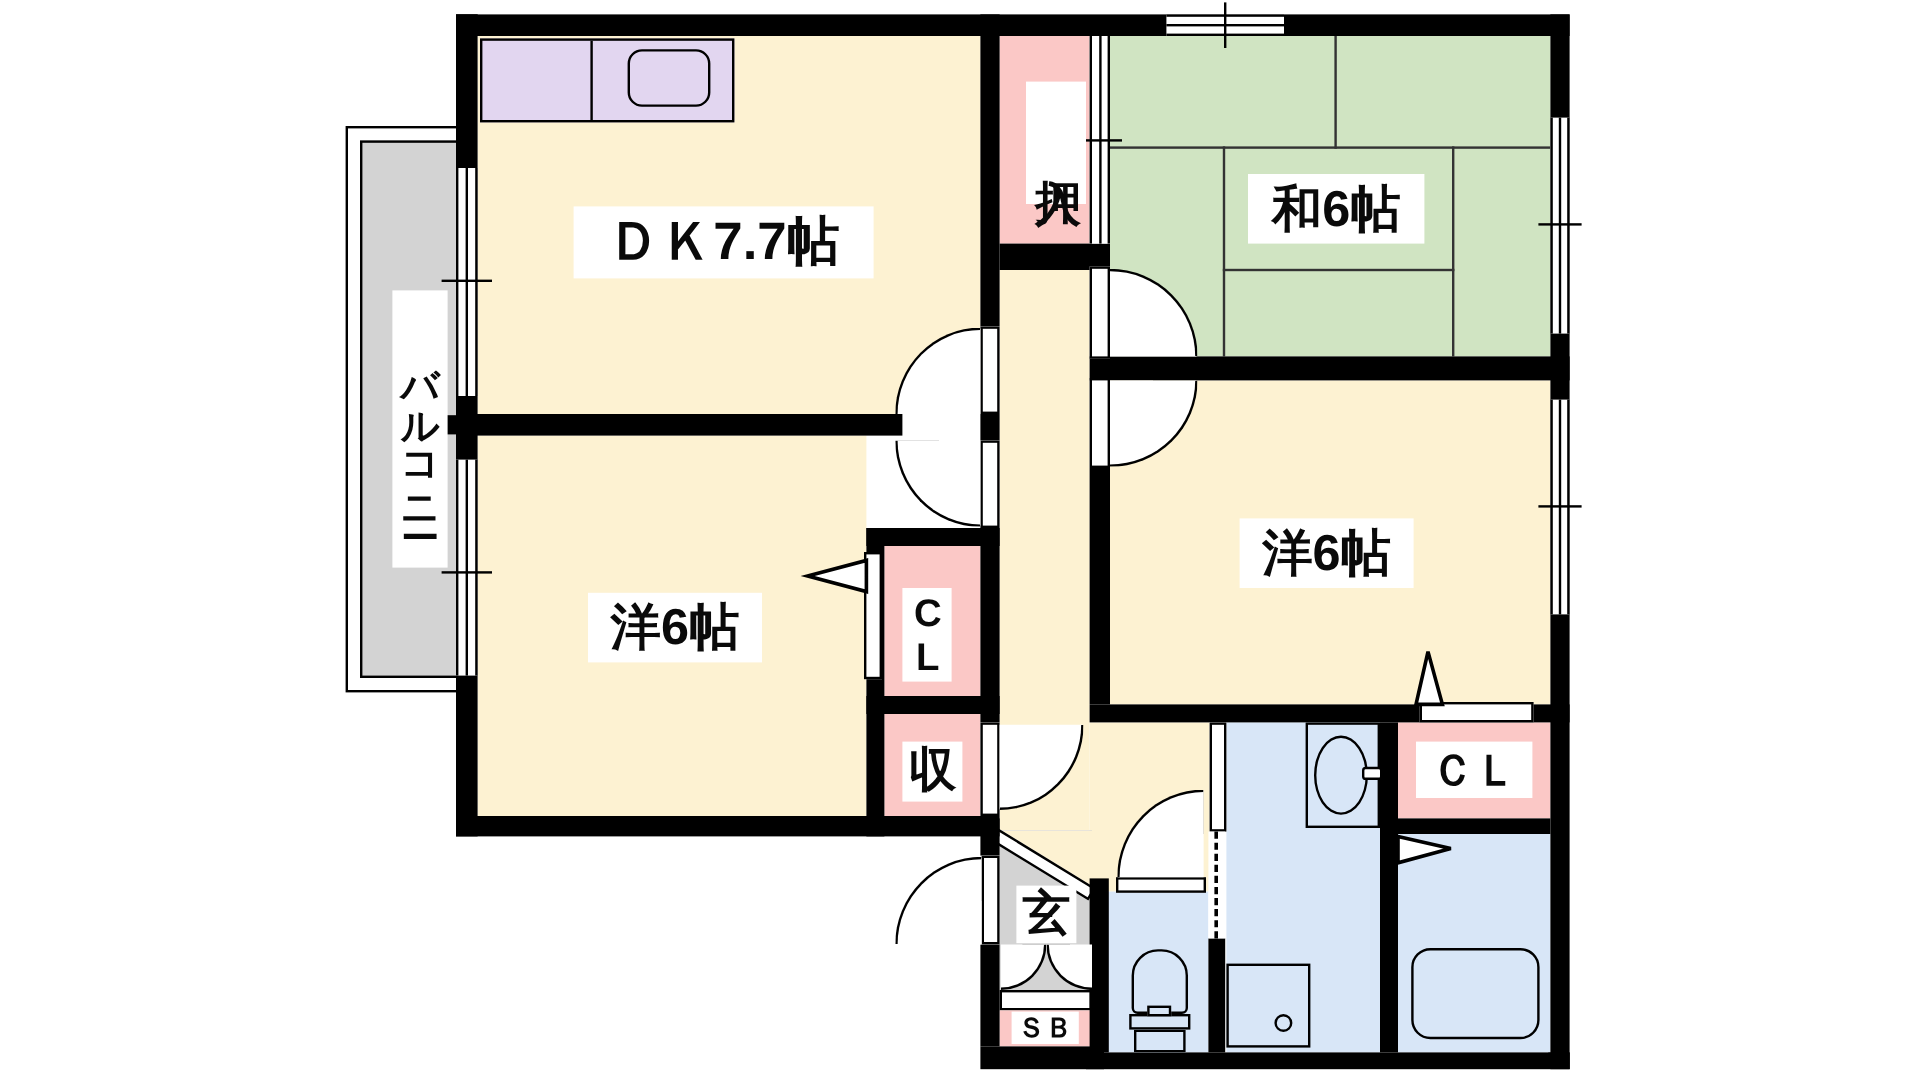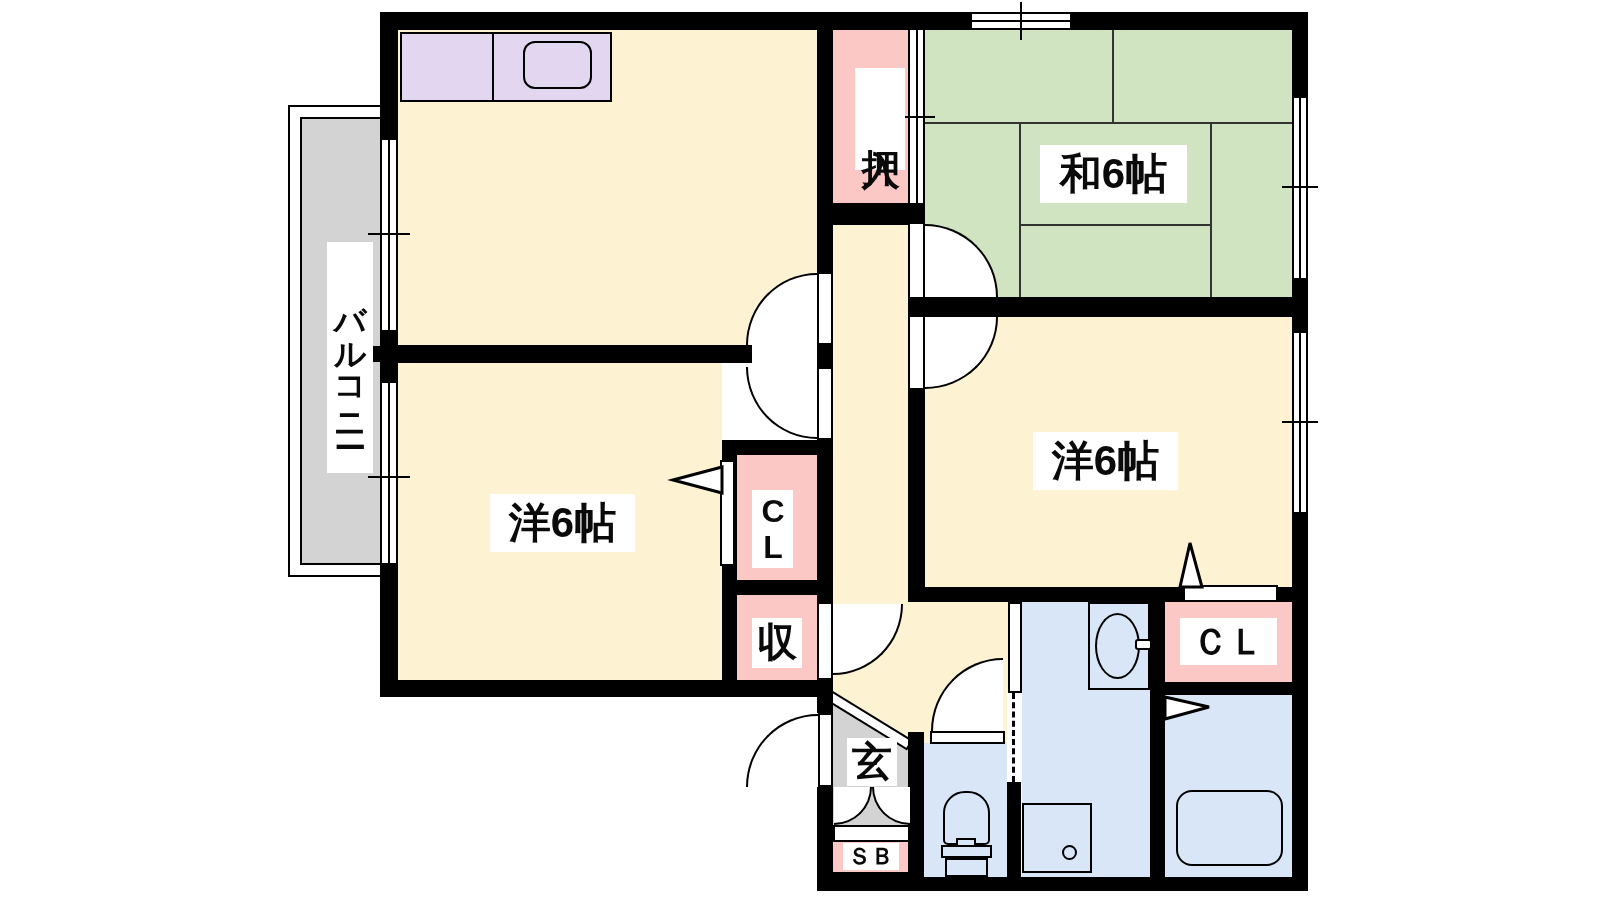--- a/index.html
+++ b/index.html
@@ -172,20 +172,21 @@
   <div class="fix blue" style="left:1022px;top:803px;width:70px;height:70px;border-width:2px;"></div>
   <div class="fix blue" style="left:1062px;top:845px;width:15px;height:15px;border-radius:50%;border-width:2px;"></div>
 
   <div class="fix blue" style="left:943px;top:791px;width:47px;height:54px;border-radius:22px 22px 5px 5px;"></div>
   <div class="fix blue" style="left:941px;top:845px;width:51px;height:13px;border-width:2px;"></div>
   <div class="fix blue" style="left:956px;top:838px;width:20px;height:9px;border-width:2px;"></div>
   <div class="fix blue" style="left:945px;top:858px;width:43px;height:19px;border-width:2px;"></div>
 
   <div class="fix blue" style="left:1176px;top:790px;width:107px;height:76px;border-radius:16px;"></div>
 
+  <div class="lbl" style="left:478px;top:172px;width:250px;height:60px;font-size:44px;">ＤＫ7.7帖</div>
   <div class="lbl" style="left:1040px;top:145px;width:147px;height:58px;font-size:42px;">和6帖</div>
   <div class="lbl" style="left:490px;top:494px;width:145px;height:58px;font-size:42px;">洋6帖</div>
   <div class="lbl" style="left:1033px;top:432px;width:145px;height:58px;font-size:42px;">洋6帖</div>
   <div class="lbl vert" style="left:855px;top:68px;width:50px;height:102px;font-size:38px;">押入</div>
   <div class="lbl vert" style="left:327px;top:242px;width:46px;height:231px;font-size:32px;">バルコニー</div>
   <div class="lbl vert" style="left:752px;top:490px;width:41px;height:78px;font-size:32px;">CL</div>
   <div class="lbl" style="left:752px;top:618px;width:50px;height:50px;font-size:40px;">収</div>
   <div class="lbl" style="left:1180px;top:618px;width:97px;height:47px;font-size:36px;">ＣＬ</div>
   <div class="lbl" style="left:847px;top:738px;width:50px;height:48px;font-size:40px;">玄</div>
   <div class="lbl" style="left:843px;top:843px;width:56px;height:27px;font-size:23px;">ＳＢ</div>

